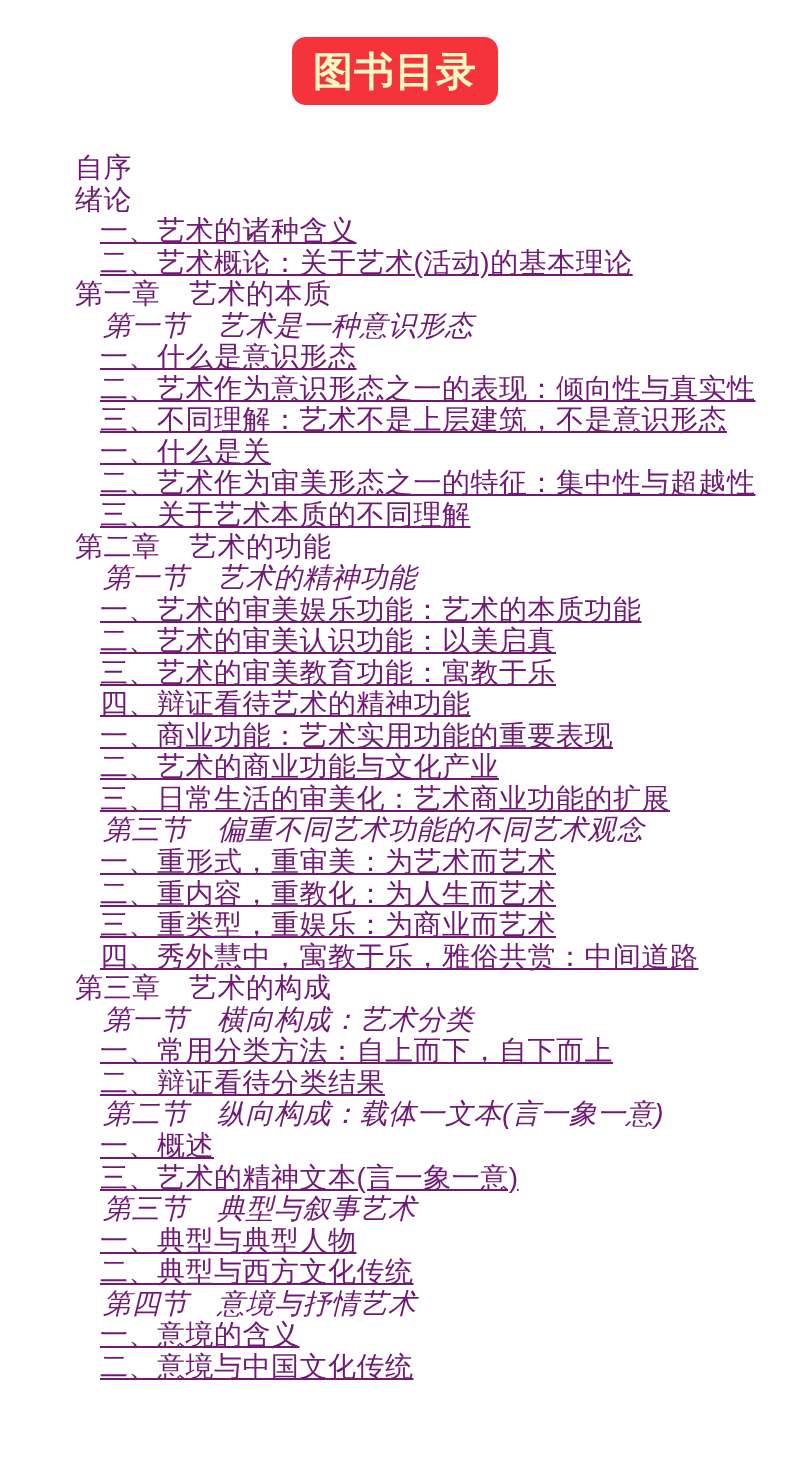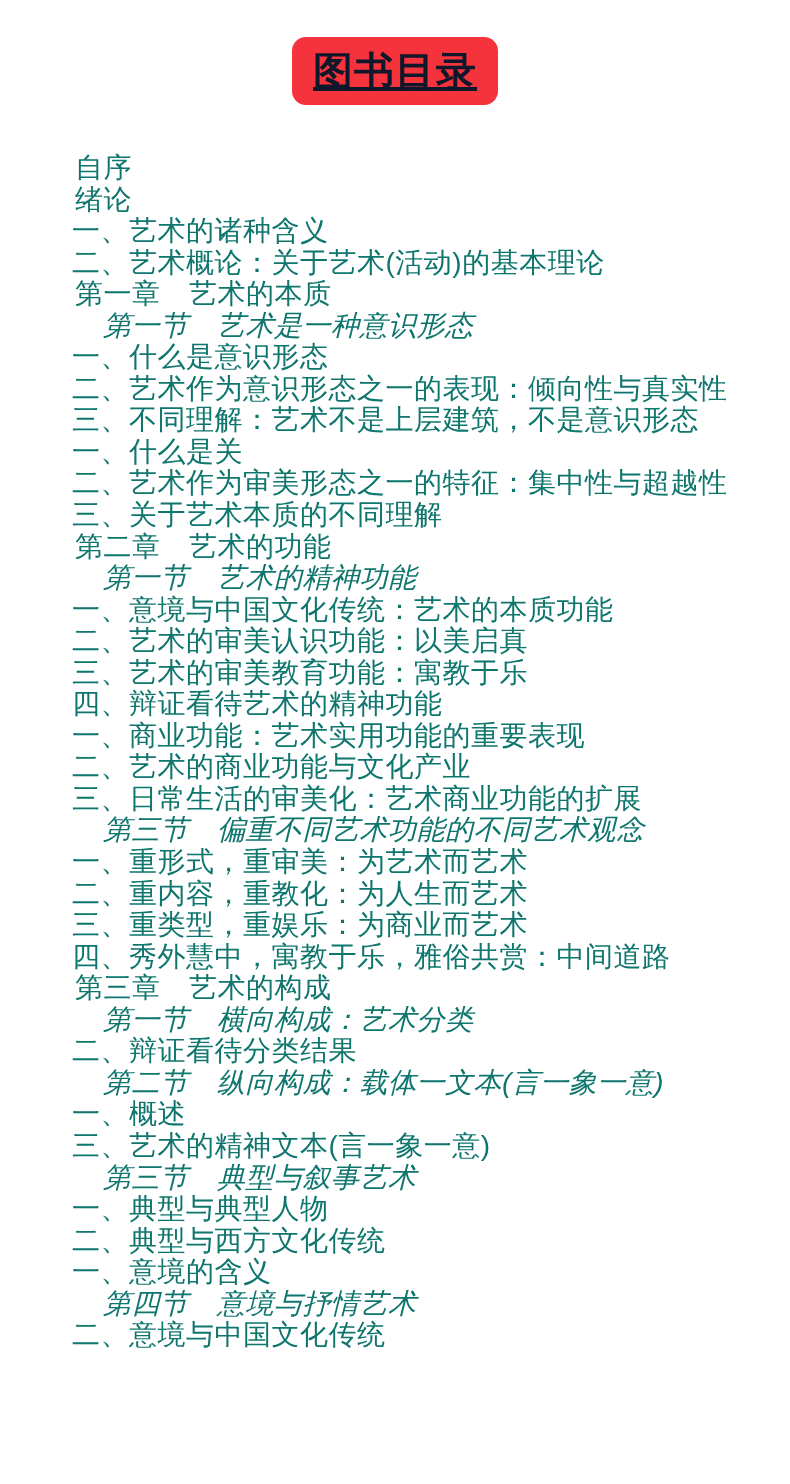--- a/index.html
+++ b/index.html
@@ -35,61 +35,62 @@
     color: #1b1b1b;
   }
   .toc-row {
     line-height: 31.56px;
     height: 31.56px;
     white-space: nowrap;
     letter-spacing: 0.5px;
   }
   .lvl0 { padding-left: 75px; }
   .lvl1 { padding-left: 103px; font-style: italic; }
-  .lvl2 { padding-left: 72px; }
+  .lvl2 { padding-left: 100px; text-decoration: underline; }
 </style>
 </head>
 <body style="background: rgb(255, 255, 255);">
 
 <div class="badge-wrap">
-  <div class="badge" style="background: rgb(244, 51, 60); color: #0f172a; text-decoration: underline;">图书目录</div>
+  <div class="badge" style="background: rgb(244, 51, 60); color: #fef9c3;">图书目录</div>
 </div>
 
-<div class="toc" style="color: #0f766e;">
+<div class="toc" style="color: #701a75;">
     <div class="toc-row lvl0">自序</div>
     <div class="toc-row lvl0">绪论</div>
     <div class="toc-row lvl2">一、艺术的诸种含义</div>
     <div class="toc-row lvl2">二、艺术概论：关于艺术(活动)的基本理论</div>
     <div class="toc-row lvl0">第一章　艺术的本质</div>
     <div class="toc-row lvl1">第一节　艺术是一种意识形态</div>
     <div class="toc-row lvl2">一、什么是意识形态</div>
     <div class="toc-row lvl2">二、艺术作为意识形态之一的表现：倾向性与真实性</div>
     <div class="toc-row lvl2">三、不同理解：艺术不是上层建筑，不是意识形态</div>
     <div class="toc-row lvl2">一、什么是关</div>
     <div class="toc-row lvl2">二、艺术作为审美形态之一的特征：集中性与超越性</div>
     <div class="toc-row lvl2">三、关于艺术本质的不同理解</div>
     <div class="toc-row lvl0">第二章　艺术的功能</div>
     <div class="toc-row lvl1">第一节　艺术的精神功能</div>
-    <div class="toc-row lvl2">一、意境与中国文化传统：艺术的本质功能</div>
+    <div class="toc-row lvl2">一、艺术的审美娱乐功能：艺术的本质功能</div>
     <div class="toc-row lvl2">二、艺术的审美认识功能：以美启真</div>
     <div class="toc-row lvl2">三、艺术的审美教育功能：寓教于乐</div>
     <div class="toc-row lvl2">四、辩证看待艺术的精神功能</div>
     <div class="toc-row lvl2">一、商业功能：艺术实用功能的重要表现</div>
     <div class="toc-row lvl2">二、艺术的商业功能与文化产业</div>
     <div class="toc-row lvl2">三、日常生活的审美化：艺术商业功能的扩展</div>
     <div class="toc-row lvl1">第三节　偏重不同艺术功能的不同艺术观念</div>
     <div class="toc-row lvl2">一、重形式，重审美：为艺术而艺术</div>
     <div class="toc-row lvl2">二、重内容，重教化：为人生而艺术</div>
     <div class="toc-row lvl2">三、重类型，重娱乐：为商业而艺术</div>
     <div class="toc-row lvl2">四、秀外慧中，寓教于乐，雅俗共赏：中间道路</div>
     <div class="toc-row lvl0">第三章　艺术的构成</div>
     <div class="toc-row lvl1">第一节　横向构成：艺术分类</div>
+    <div class="toc-row lvl2">一、常用分类方法：自上而下，自下而上</div>
     <div class="toc-row lvl2">二、辩证看待分类结果</div>
     <div class="toc-row lvl1">第二节　纵向构成：载体一文本(言一象一意)</div>
     <div class="toc-row lvl2">一、概述</div>
     <div class="toc-row lvl2">三、艺术的精神文本(言一象一意)</div>
     <div class="toc-row lvl1">第三节　典型与叙事艺术</div>
     <div class="toc-row lvl2">一、典型与典型人物</div>
     <div class="toc-row lvl2">二、典型与西方文化传统</div>
+    <div class="toc-row lvl1">第四节　意境与抒情艺术</div>
     <div class="toc-row lvl2">一、意境的含义</div>
-    <div class="toc-row lvl1">第四节　意境与抒情艺术</div>
     <div class="toc-row lvl2">二、意境与中国文化传统</div>
   </div>
 
 </body></html>

